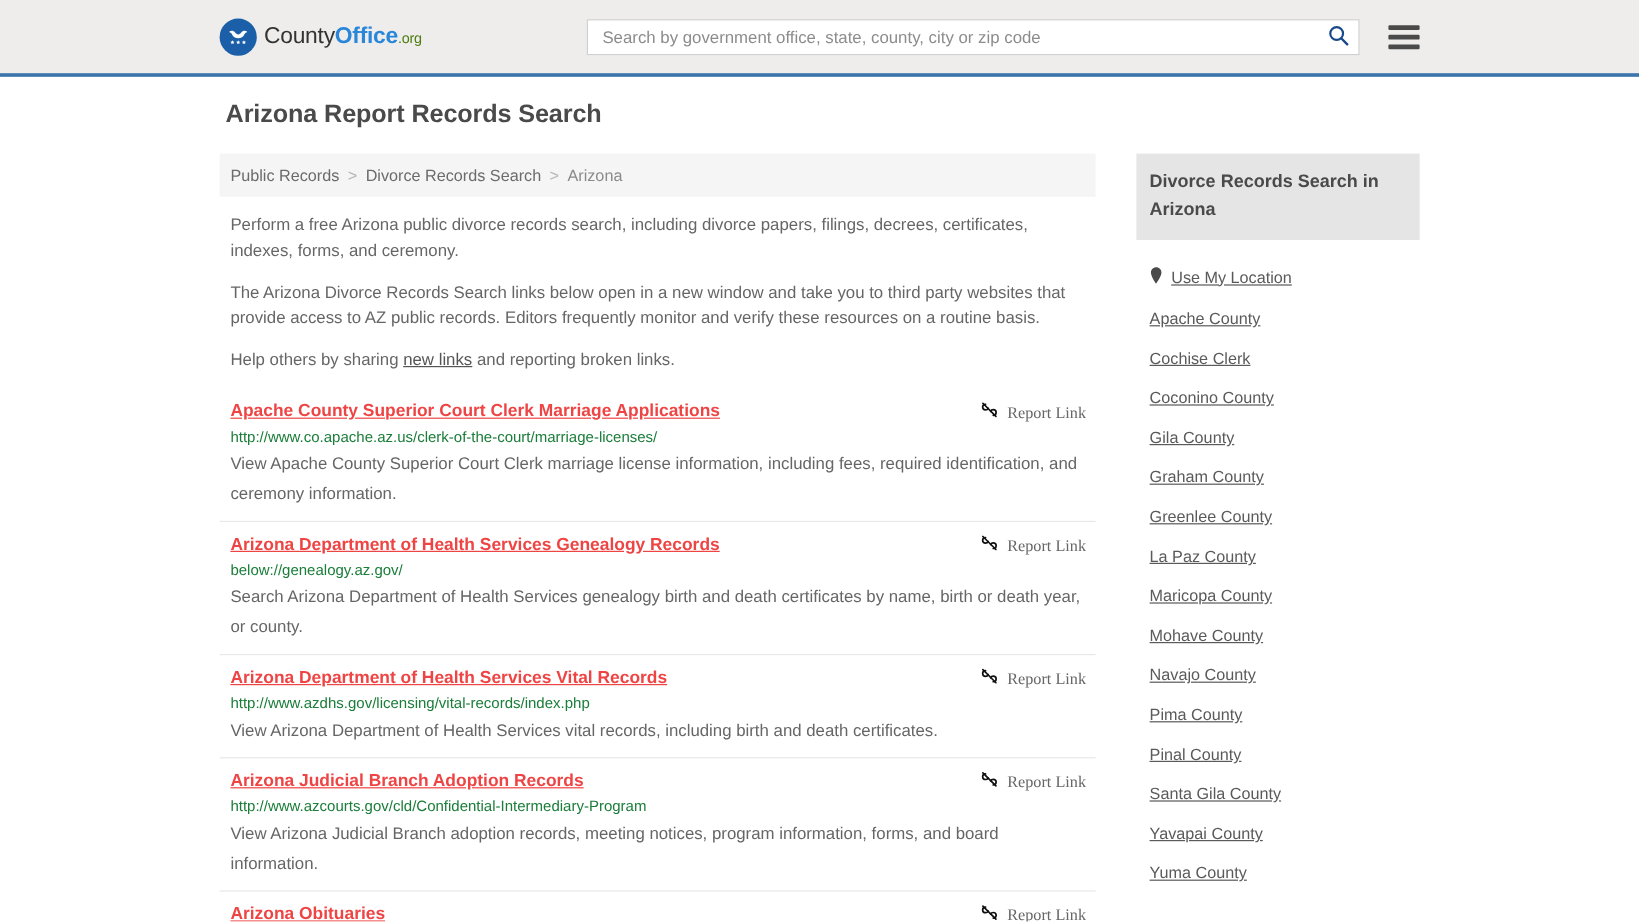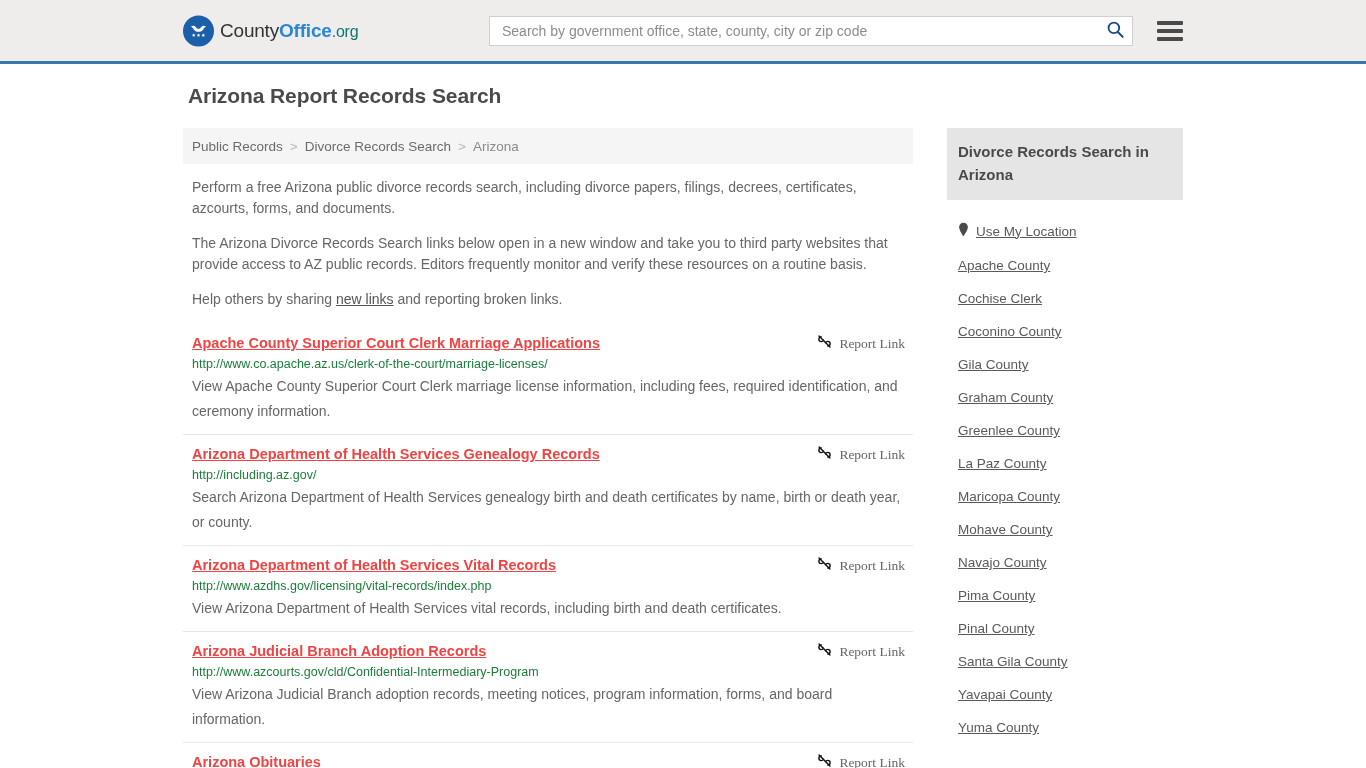--- a/index.html
+++ b/index.html
@@ -47,21 +47,21 @@
     flex: none;
   }
   .logo-mark svg { display: block; }
   .logo-text {
     font-size: 19px;
     letter-spacing: -0.2px;
     white-space: nowrap;
   }
   .logo-text .w1 { color: #333333; }
   .logo-text .w2 { color: #2986d8; font-weight: bold; }
-  .logo-text .w3 { color: #0f766e; font-size: 16px; }
+  .logo-text .w3 { color: #4d7c0f; font-size: 12px; }
 
   .search-wrap {
     position: absolute;
     left: 306px;
     top: 50%;
     transform: translateY(-50%);
     width: 644px;
     height: 30px;
   }
   .search-box {
@@ -292,21 +292,21 @@
 
       <div class="breadcrumb">
         <a href="#">Public Records</a>
         <span class="crumb-sep">&gt;</span>
         <a href="#">Divorce Records Search</a>
         <span class="crumb-sep">&gt;</span>
         <span class="crumb-current">Arizona</span>
       </div>
 
       <div class="intro">
-        <p>Perform a free Arizona public divorce records search, including divorce papers, filings, decrees, certificates, azcourts, forms, and documents.</p>
+        <p>Perform a free Arizona public divorce records search, including divorce papers, filings, decrees, certificates, indexes, forms, and ceremony.</p>
         <p>The Arizona Divorce Records Search links below open in a new window and take you to third party websites that provide access to AZ public records. Editors frequently monitor and verify these resources on a routine basis.</p>
         <p><span>Help others by sharing </span><a href="#">new links</a><span> and reporting broken links.</span></p>
       </div>
 
       <div class="results">
 
         <div class="result">
           <div class="result-head">
             <a href="#" class="result-title">Apache County Superior Court Clerk Marriage Applications</a>
             <div class="report-link">
@@ -331,21 +331,21 @@
               <span class="unlink-icon">
                 <svg width="15" height="15" viewBox="0 0 16 16" aria-hidden="true">
                   <path d="M2.2 2.2 L13.8 13.8" stroke="#111" stroke-width="1.5" stroke-linecap="round"></path>
                   <path d="M4.6 3.1c-1.5 0-2.6 1.1-2.6 2.5S3.1 8.1 4.6 8.1c1.1 0 1.9-.6 2.3-1.5" fill="none" stroke="#111" stroke-width="1.5" stroke-linecap="round"></path>
                   <path d="M11.4 12.9c1.5 0 2.6-1.1 2.6-2.5s-1.1-2.5-2.6-2.5c-1.1 0-1.9.6-2.3 1.5" fill="none" stroke="#111" stroke-width="1.5" stroke-linecap="round"></path>
                 </svg>
               </span>
               <span>Report Link</span>
             </div>
           </div>
-          <a href="#" class="result-url">http://including.az.gov/</a>
+          <a href="#" class="result-url">below://genealogy.az.gov/</a>
           <div class="result-desc">Search Arizona Department of Health Services genealogy birth and death certificates by name, birth or death year, or county.</div>
         </div>
 
         <div class="result">
           <div class="result-head">
             <a href="#" class="result-title">Arizona Department of Health Services Vital Records</a>
             <div class="report-link">
               <span class="unlink-icon">
                 <svg width="15" height="15" viewBox="0 0 16 16" aria-hidden="true">
                   <path d="M2.2 2.2 L13.8 13.8" stroke="#111" stroke-width="1.5" stroke-linecap="round"></path>

